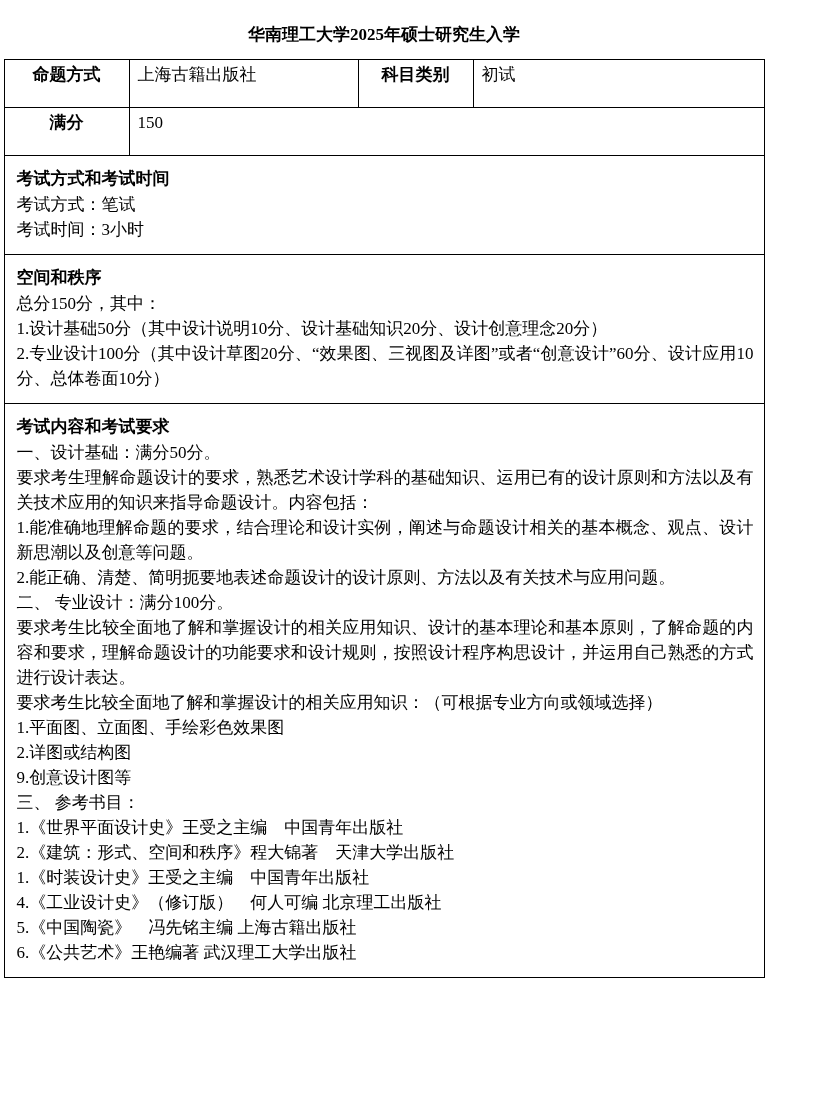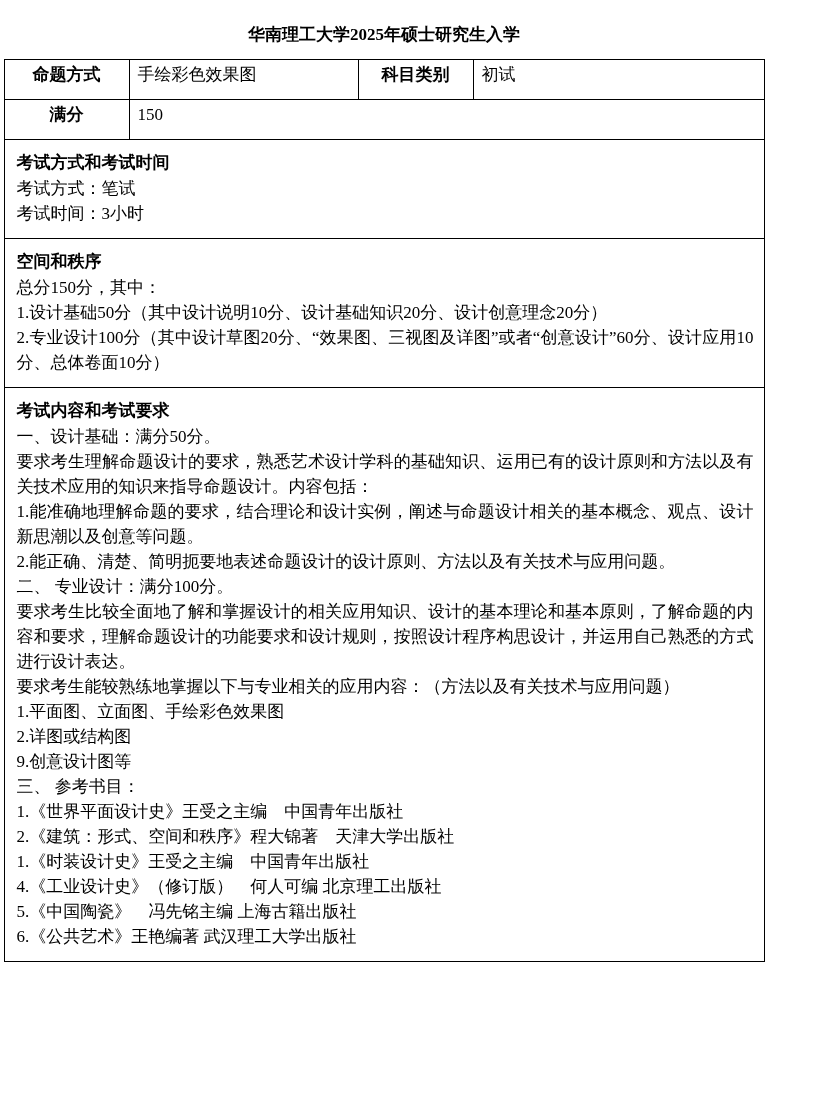--- a/index.html
+++ b/index.html
@@ -43,21 +43,21 @@
   .doc-table {
     margin: 11px auto 0 auto;
     width: 760px;
     border-collapse: collapse;
     table-layout: fixed;
   }
   .doc-table td {
     border: 1.6px solid #000000;
     font-size: 17px;
     line-height: 24px;
-    padding: 3px 8px 12px 8px;
+    padding: 3px 8px 20px 8px;
     vertical-align: top;
   }
   td.label-cell {
     text-align: center;
     font-weight: bold;
     white-space: nowrap;
   }
   td.value-cell {
     text-align: left;
   }
@@ -106,21 +106,21 @@
     <colgroup>
       <col class="col-a">
       <col class="col-b">
       <col class="col-c">
       <col class="col-d">
     </colgroup>
     <tbody>
 
       <tr>
         <td class="label-cell">命题方式</td>
-        <td class="value-cell">手绘彩色效果图</td>
+        <td class="value-cell">上海古籍出版社</td>
         <td class="label-cell">科目类别</td>
         <td class="value-cell">初试</td>
       </tr>
 
       <tr>
         <td class="label-cell">满分</td>
         <td class="value-cell" colspan="3">150</td>
       </tr>
 
 
@@ -143,21 +143,21 @@
 
       <tr>
         <td class="section-cell sec-pad-top sec-pad-bottom-lg" colspan="4">
           <p class="sec-heading">考试内容和考试要求</p>
           <p class="sec-line">一、设计基础：满分50分。</p>
           <p class="sec-line">要求考生理解命题设计的要求，熟悉艺术设计学科的基础知识、运用已有的设计原则和方法以及有关技术应用的知识来指导命题设计。内容包括：</p>
           <p class="sec-line">1.能准确地理解命题的要求，结合理论和设计实例，阐述与命题设计相关的基本概念、观点、设计新思潮以及创意等问题。</p>
           <p class="sec-line">2.能正确、清楚、简明扼要地表述命题设计的设计原则、方法以及有关技术与应用问题。</p>
           <p class="sec-line">二、 专业设计：满分100分。</p>
           <p class="sec-line">要求考生比较全面地了解和掌握设计的相关应用知识、设计的基本理论和基本原则，了解命题的内容和要求，理解命题设计的功能要求和设计规则，按照设计程序构思设计，并运用自己熟悉的方式进行设计表达。</p>
-          <p class="sec-line">要求考生能较熟练地掌握以下与专业相关的应用内容：（方法以及有关技术与应用问题）</p>
+          <p class="sec-line">要求考生比较全面地了解和掌握设计的相关应用知识：（可根据专业方向或领域选择）</p>
           <p class="sec-line">1.平面图、立面图、手绘彩色效果图</p>
           <p class="sec-line">2.详图或结构图</p>
           <p class="sec-line">9.创意设计图等</p>
           <p class="sec-line">三、 参考书目：</p>
           <p class="sec-line">1.《世界平面设计史》王受之主编　中国青年出版社</p>
           <p class="sec-line">2.《建筑：形式、空间和秩序》程大锦著　天津大学出版社</p>
           <p class="sec-line">1.《时装设计史》王受之主编　中国青年出版社</p>
           <p class="sec-line">4.《工业设计史》（修订版）　何人可编 北京理工出版社</p>
           <p class="sec-line">5.《中国陶瓷》　冯先铭主编 上海古籍出版社</p>
           <p class="sec-line">6.《公共艺术》王艳编著 武汉理工大学出版社</p>

